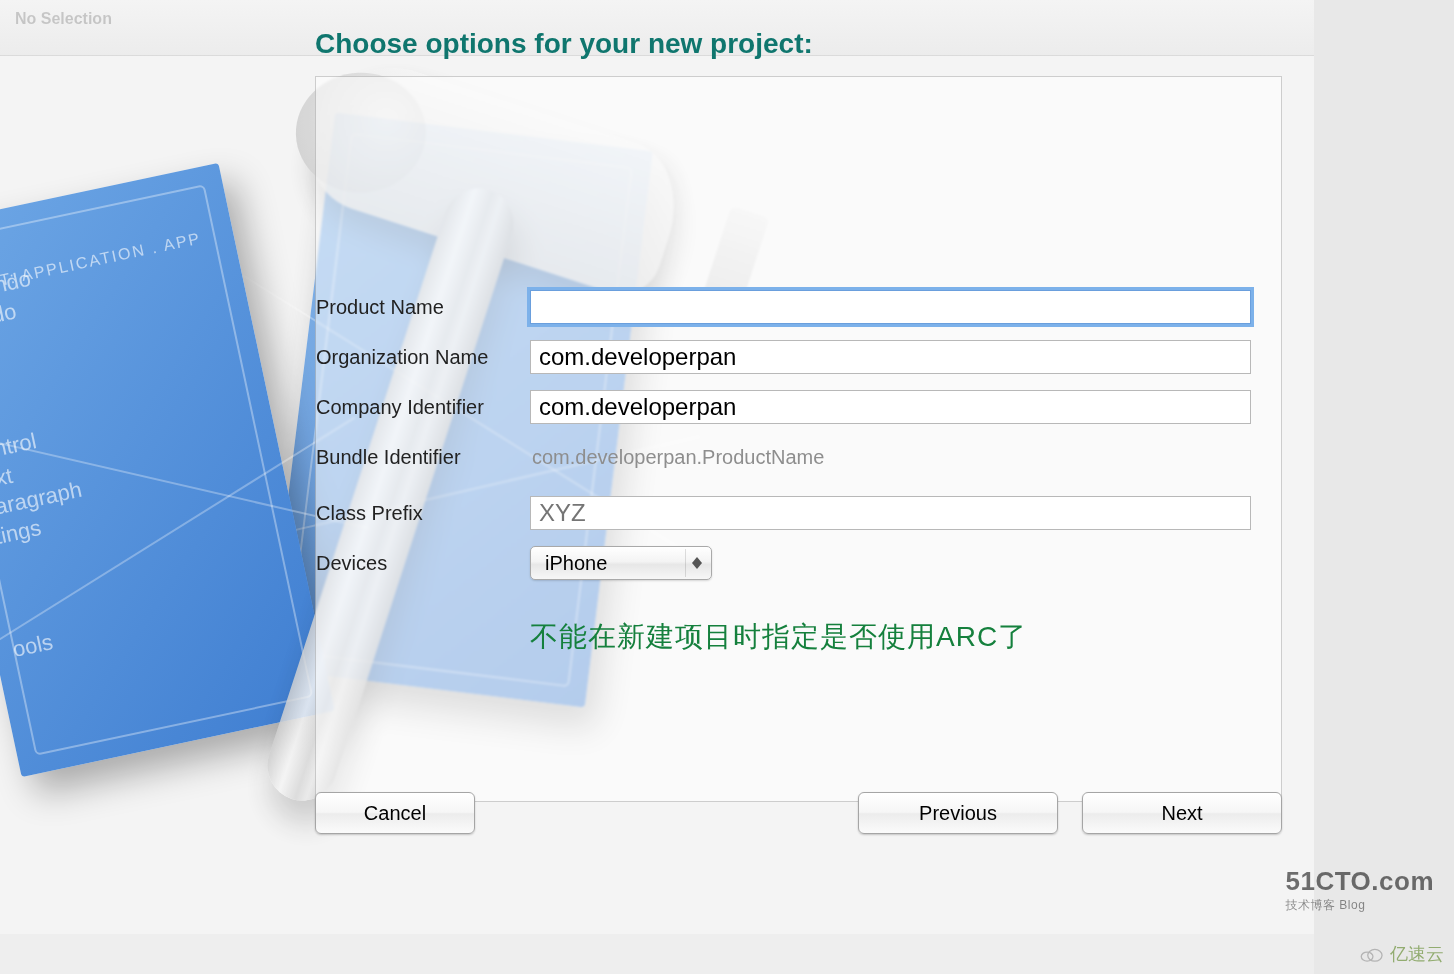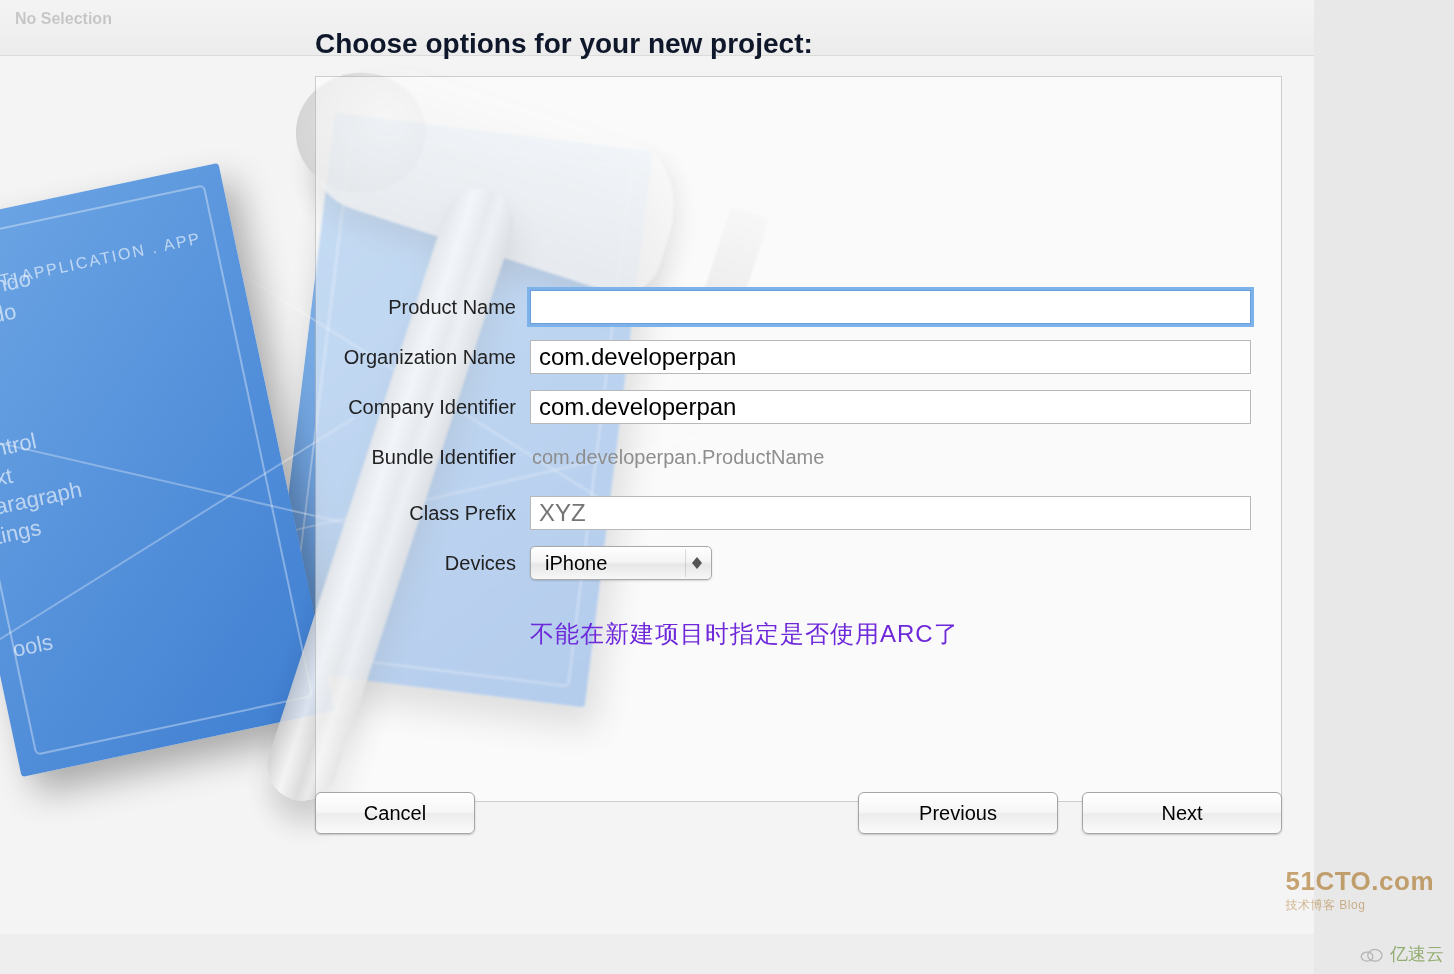--- a/index.html
+++ b/index.html
@@ -103,35 +103,35 @@
       width: 40px; height: 95px;
       border-radius: 6px;
       background: linear-gradient(#ededed,#d2d2d2);
     }
     
     .dialog-title {
       position: absolute;
       left: 315px; top: 28px;
       font-size: 28px;
       font-weight: 800;
-      color: #0f172a;
+      color: #0f766e;
     }
     
     .panel {
       position: absolute;
       left: 315px; top: 76px;
       width: 967px; height: 726px;
       background: rgba(255,255,255,0.55);
       border: 1px solid rgba(0,0,0,0.18);
       backdrop-filter: blur(1px);
     }
     .form { position: absolute; left: 0; top: 205px; right: 0; }
     .row { display: flex; align-items: center; height: 50px; }
     .lbl {
-      width: 214px; text-align: right; padding-right: 14px;
+      width: 214px; padding-right: 14px;
       font-size: 20px; color: #222;
     }
     .ctl { flex: 1; padding-right: 30px; }
     .osx-input {
       width: 100%; height: 34px;
       border: 1px solid #b8b8b8;
       padding: 4px 8px;
       font-size: 24px;
       background: #fff;
       outline: none;
@@ -158,21 +158,21 @@
     .osx-select .arrows {
       position: absolute; right: 4px; top: 2px; bottom: 2px; width: 22px;
       display: flex; flex-direction: column; align-items: center; justify-content: center;
       border-left: 1px solid rgba(0,0,0,0.12);
       border-radius: 0 4px 4px 0;
     }
     .osx-select .arrows svg { display:block; }
     .annotation {
       position: absolute;
       left: 530px; top: 618px;
-      font-size: 24px; color: #6d28d9; font-weight: 400;
+      font-size: 28px; color: #15803d; font-weight: 400;
       letter-spacing: 1px;
     }
     
     .button-bar {
       position: absolute; left: 315px; bottom: 100px; width: 967px;
       display: flex; align-items: center;
     }
     .osx-button {
       height: 42px;
       padding: 0 34px;
@@ -190,21 +190,21 @@
     .btn-previous { min-width: 200px; }
     .btn-next { margin-left: 24px; min-width: 200px; }
     
     .right-edge {
       position:absolute; right:0; top:0; width:140px; bottom:0;
       background:#e8e8e8;
     }
     .wm51cto {
       position:absolute; right: 20px; bottom: 60px;
       font-family: Arial, sans-serif;
-      color:#a16207; font-size: 26px; font-weight:700; opacity:.55;
+      color:#000000; font-size: 26px; font-weight:700; opacity:.55;
       letter-spacing:0.5px;
     }
     .wm51cto small { display:block; font-size:12px; font-weight:400; opacity:.8; }
     .wmyisu {
       position:absolute; right:10px; bottom:8px;
       display:flex; align-items:center; gap:6px;
       color:#4d7c0f; opacity:.55; font-size:18px;
     }
     .wmyisu svg { width:26px; height:18px; }
   </style>

